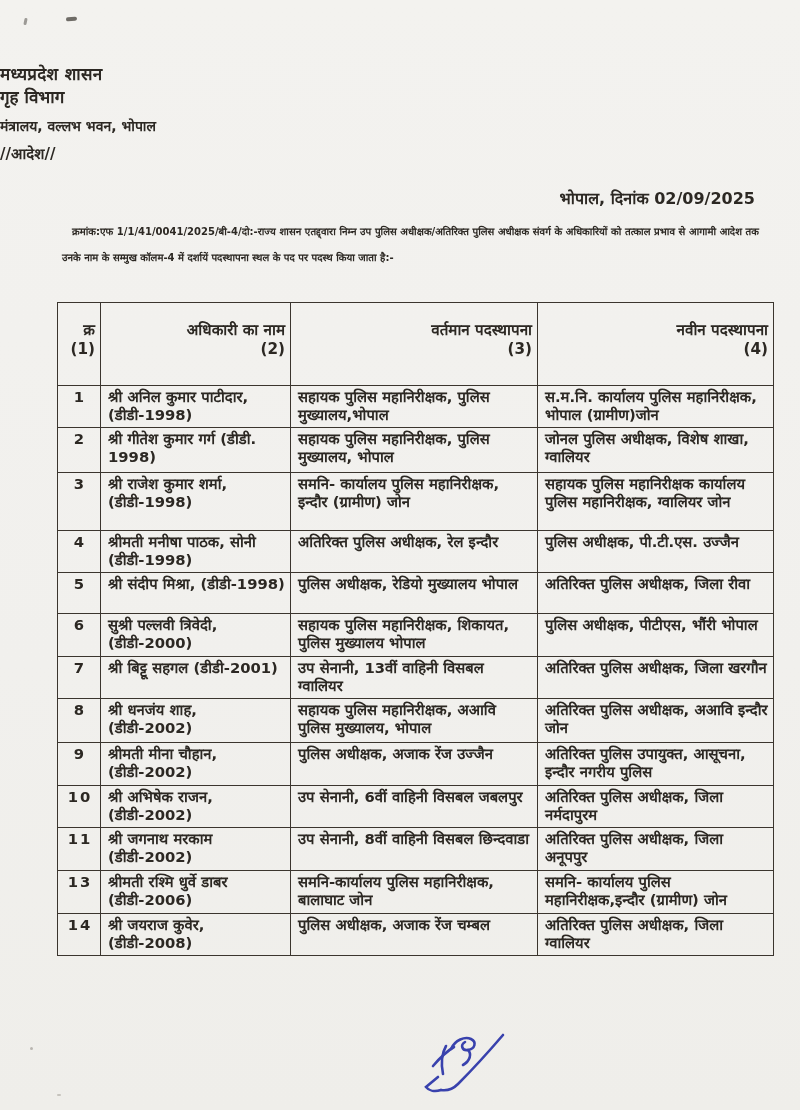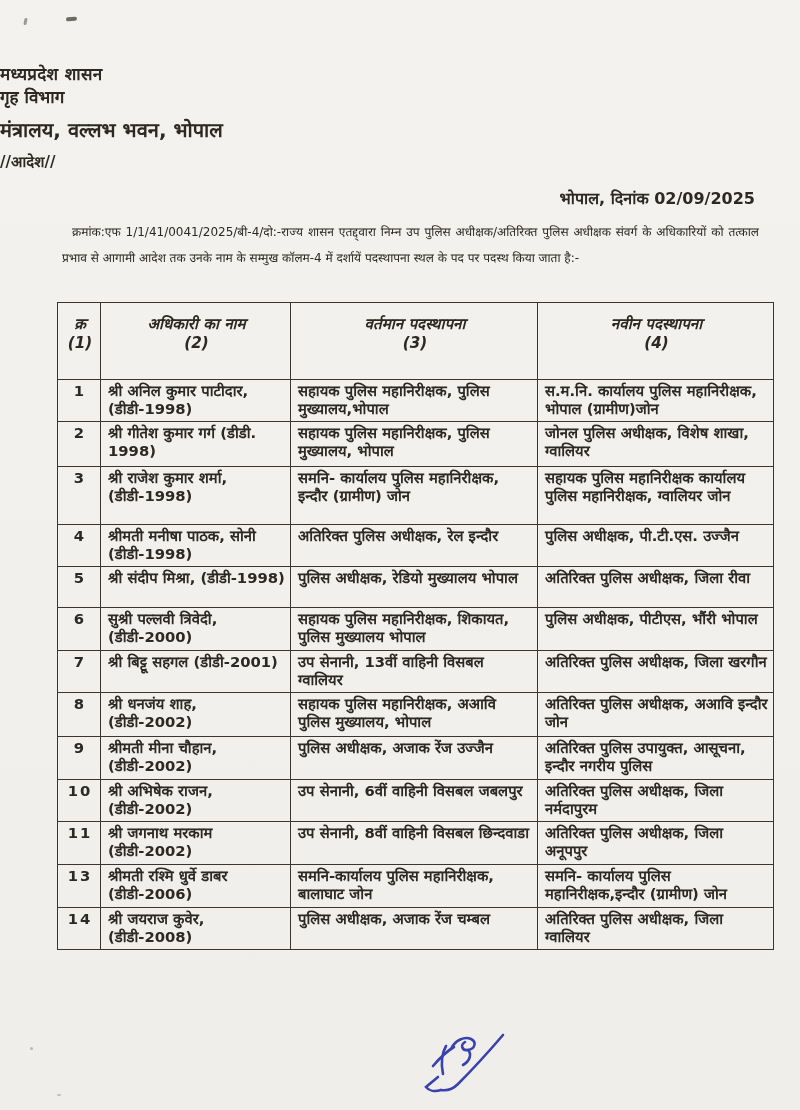--- a/index.html
+++ b/index.html
@@ -9,46 +9,46 @@
     font-family:"DejaVu Sans","Liberation Sans",sans-serif;
     color:#2c2823;
     position:relative;
     overflow:hidden;
   }
   .page{position:absolute;inset:0;background:linear-gradient(180deg,#f3f2ef 0%,#f1f0ed 60%,#efeeea 100%);}
   
   .letterhead{position:absolute;top:62px;left:0;width:100%;text-align:left;}
   .lh1{font-size:17px;font-weight:700;letter-spacing:.3px;}
   .lh2{font-size:17px;font-weight:700;}
-  .lh3{font-size:20px;font-weight:700;margin-top:8px;}
+  .lh3{font-size:14px;font-weight:700;margin-top:8px;}
   .lh4{font-size:15px;font-weight:700;margin-top:8px;}
   
   .dateline{position:absolute;top:187px;right:45px;font-size:16px;font-weight:700;}
   
   .order-para{
     position:absolute;left:62px;top:219px;width:697px;
-    font-size:12px;font-weight:400;line-height:26px;
+    font-size:10px;font-weight:700;line-height:26px;
     text-align:justify;text-indent:10px;
   }
   
   table.transfer{
     position:absolute;left:57px;top:302px;width:716px;
     border-collapse:collapse;table-layout:fixed;
     font-size:14.8px;font-weight:600;color:#2c2823;
   }
   table.transfer th, table.transfer td{
     border:1.6px solid #3b352e;
     vertical-align:top;
     padding:2px 5px 2px 7px;
     line-height:1.24;
     overflow:hidden;
   }
   table.transfer thead th{
-    text-align:center;font-weight:700;font-size:15.2px;
-    height:62px;padding-top:12px;vertical-align:top;font-style:italic;
+    text-align:right;font-weight:700;font-size:15.2px;
+    height:62px;padding-top:18px;vertical-align:top;
   }
   td.sn{text-align:center;padding-left:2px;padding-right:2px;letter-spacing:2px;}
   
   .signature{position:absolute;left:412px;top:1028px;width:125px;height:82px;}
   
   .mark-comma{position:absolute;left:24px;top:18px;width:3px;height:7px;background:#6d6a66;border-radius:2px;transform:rotate(12deg);opacity:.65;}
   .mark-dash{position:absolute;left:66px;top:17px;width:11px;height:4px;background:#4e4a45;border-radius:2px;transform:rotate(-4deg);opacity:.8;}
   .speck1{position:absolute;left:30px;top:1047px;width:3px;height:3px;background:#b9b6b1;border-radius:50%;}
   .speck2{position:absolute;left:57px;top:1094px;width:4px;height:2px;background:#c6c3bd;border-radius:2px;}
 </style>

